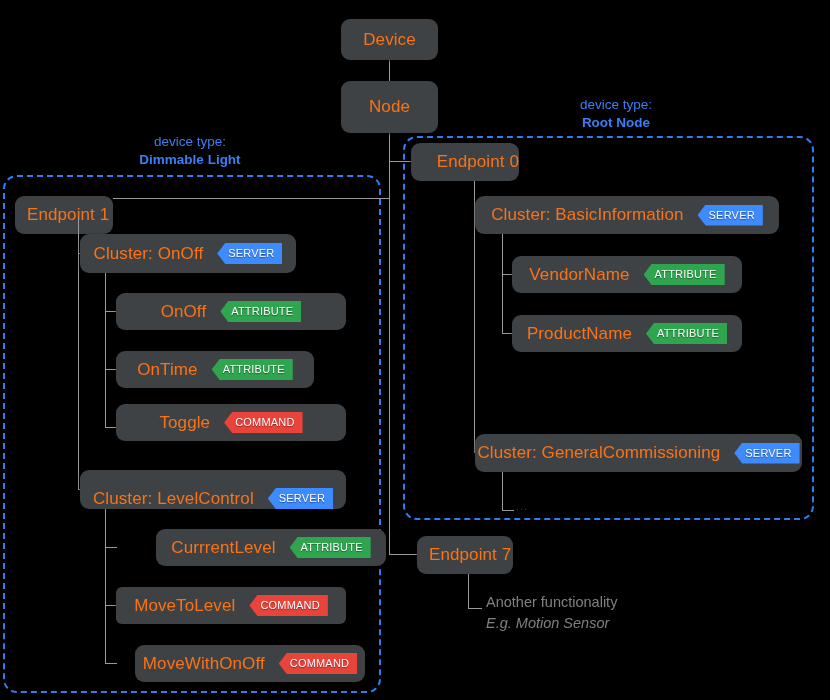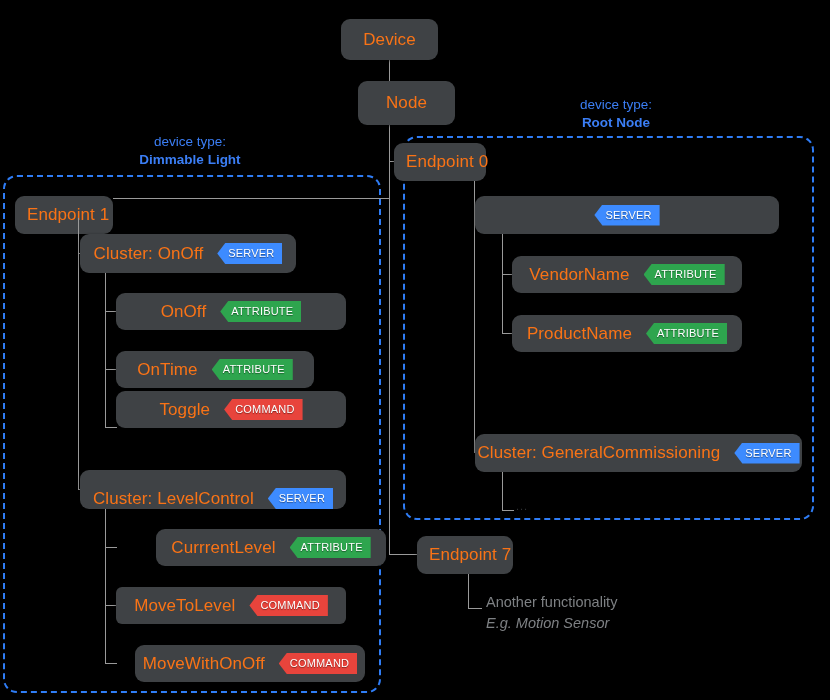--- a/index.html
+++ b/index.html
@@ -127,33 +127,34 @@
   <div class="line h" style="left:389px; top:161px; width:22px;"></div>
 
   <div class="line h" style="left:113px; top:198px; width:277px;"></div>
 
   <div class="line h" style="left:389px; top:554px; width:28px;"></div>
 
   <div class="node center" style="left:341px; top:19px; width:97px; height:41px;">
     <span class="label">Device</span>
   </div>
 
-  <div class="node center" style="left:358px; top:81px; width:97px; height:44px;">
+  <div class="node center" style="left:341px; top:81px; width:97px; height:52px;">
     <span class="label">Node</span>
   </div>
 
-  <div class="node" style="left:394px; top:143px; width:92px; height:38px; padding-left:12px;">
+  <div class="node" style="left:411px; top:143px; width:108px; height:38px; padding-left:12px;justify-content:flex-end;">
     <span class="label">Endpoint 0</span>
   </div>
 
   <div class="line v" style="left:474px; top:181px; height:272px;"></div>
   <div class="line h" style="left:474px; top:215px; width:12px;"></div>
   <div class="line h" style="left:474px; top:452px; width:10px;"></div>
 
   <div class="node row" style="left:475px; top:196px; width:304px; height:38px;">
+    <span class="label">Cluster: BasicInformation</span>
     <span class="badge server">SERVER</span>
   </div>
 
   <div class="line v" style="left:502px; top:234px; height:100px;"></div>
   <div class="line h" style="left:502px; top:274px; width:11px;"></div>
   <div class="line h" style="left:502px; top:333px; width:11px;"></div>
 
   <div class="node row" style="left:512px; top:256px; width:230px; height:37px;">
     <span class="label">VendorName</span>
     <span class="badge attribute">ATTRIBUTE</span>
@@ -206,21 +207,21 @@
   <div class="node row" style="left:116px; top:293px; width:230px; height:37px;">
     <span class="label">OnOff</span>
     <span class="badge attribute">ATTRIBUTE</span>
   </div>
 
   <div class="node row" style="left:116px; top:351px; width:198px; height:37px;">
     <span class="label">OnTime</span>
     <span class="badge attribute">ATTRIBUTE</span>
   </div>
 
-  <div class="node row" style="left:116px; top:391px; width:230px; height:37px;">
+  <div class="node row" style="left:116px; top:404px; width:230px; height:37px;">
     <span class="label">Toggle</span>
     <span class="badge command">COMMAND</span>
   </div>
 
   <div class="node row" style="left:80px; top:470px; width:266px; height:39px;align-items:flex-end;">
     <span class="label">Cluster: LevelControl</span>
     <span class="badge server">SERVER</span>
   </div>
 
   <div class="line v" style="left:105px; top:509px; height:155px;"></div>

